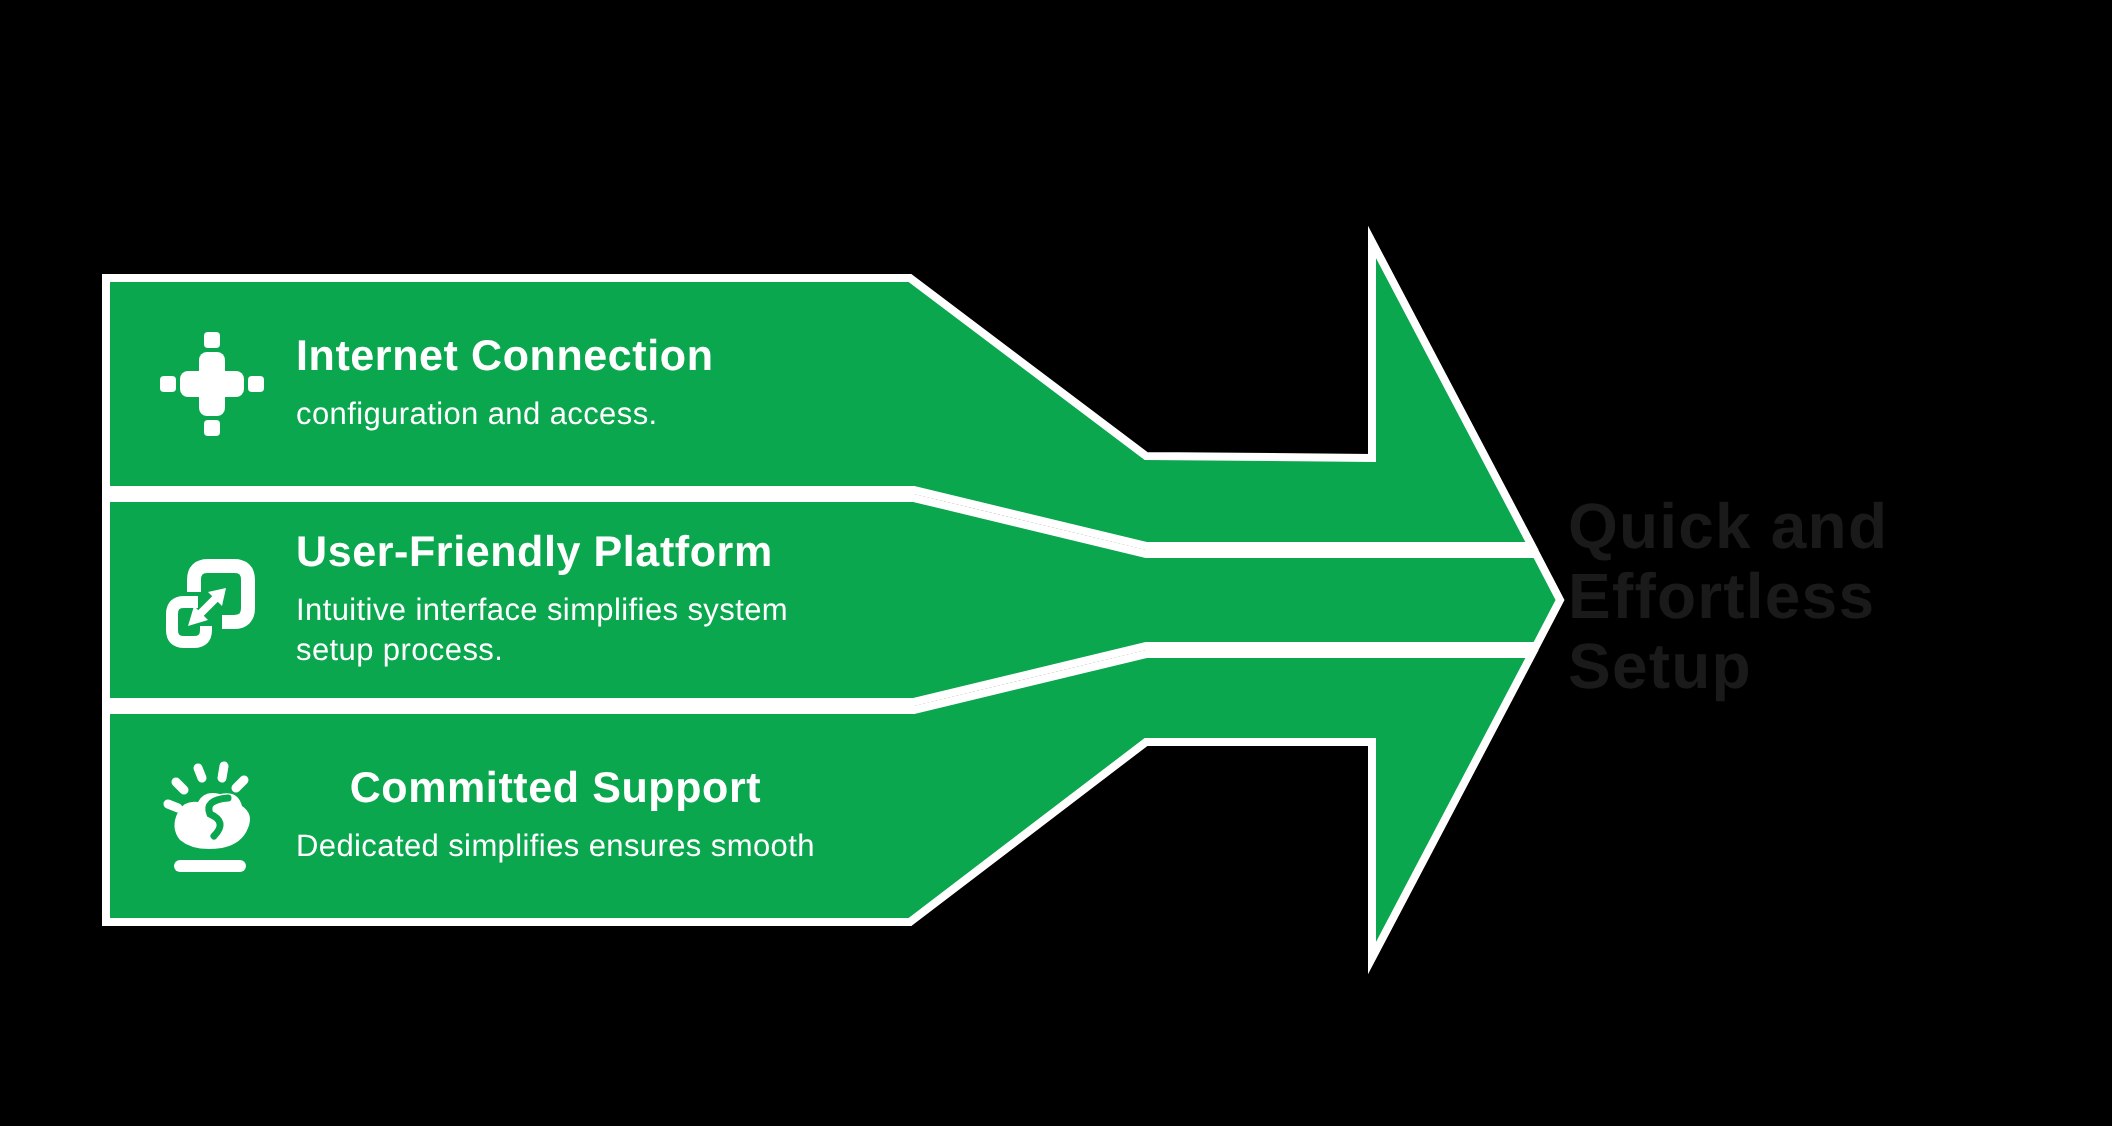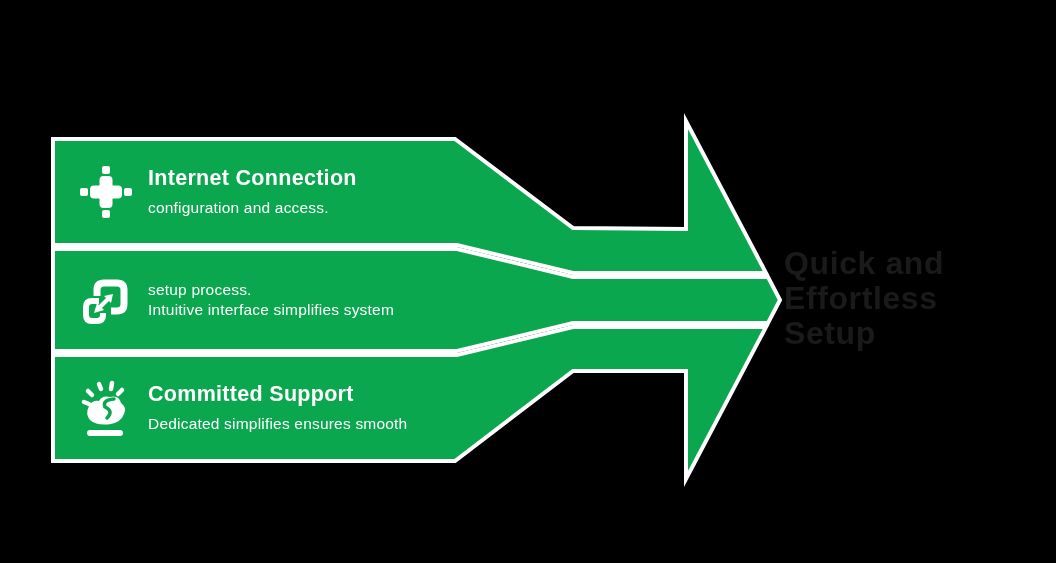--- a/index.html
+++ b/index.html
@@ -29,21 +29,21 @@
   .feature-row{
     position:absolute;
     left:80px;
     display:flex;
     align-items:center;
     gap:16px;
     color:var(--band_text);
   }
   .row-1{top:139px;height:106px;width:400px;}
   .row-2{top:249px;height:102px;width:420px;}
-  .row-3{top:355px;height:106px;width:420px;}
+  .row-3{top:355px;height:106px;width:420px;text-align:center;}
   .feature-icon{flex:0 0 52px;width:52px;display:flex;align-items:center;justify-content:center;}
   .feature-icon svg .wh{fill:var(--band_text);}
   .feature-title{
     font-size:21.5px;
     font-weight:700;
     letter-spacing:0.3px;
     margin-bottom:7px;
   }
   .feature-desc{
     font-size:15.5px;
@@ -96,23 +96,24 @@
     <span class="feature-icon">
       <svg width="52" height="54" viewBox="0 0 52 54">
         <path d="M 17,23 L 17,17 Q 17,10 24,10 L 37,10 Q 44,10 44,17 L 44,31 Q 44,38 37,38 L 31,38" fill="none" stroke="#ffffff" stroke-width="7"></path>
         <path d="M 19,28 L 12,28 Q 6,28 6,34 L 6,42 Q 6,48 12,48 L 17,48 Q 23,48 23,42 L 23,40" fill="none" stroke="#ffffff" stroke-width="6"></path>
         <line x1="19" y1="35" x2="28" y2="26" stroke="#ffffff" stroke-width="4"></line>
         <polygon class="wh" points="33,21 31,30 24,23"></polygon>
         <polygon class="wh" points="14,40 24,37 17,30"></polygon>
       </svg>
     </span>
     <div class="feature-text">
+      <div class="feature-title">User-Friendly Platform</div>
       <div class="feature-desc">
+        <div>Intuitive interface simplifies system</div>
         <div>setup process.</div>
-        <div>Intuitive interface simplifies system</div>
       </div>
     </div>
   </div>
 
   <div class="feature-row row-3">
     <span class="feature-icon">
       <svg width="52" height="56" viewBox="0 0 52 56">
         <g stroke="#ffffff" stroke-width="4.5" stroke-linecap="round">
           <line x1="4" y1="22" x2="9" y2="24"></line>
           <line x1="8" y1="11" x2="12" y2="15"></line>

